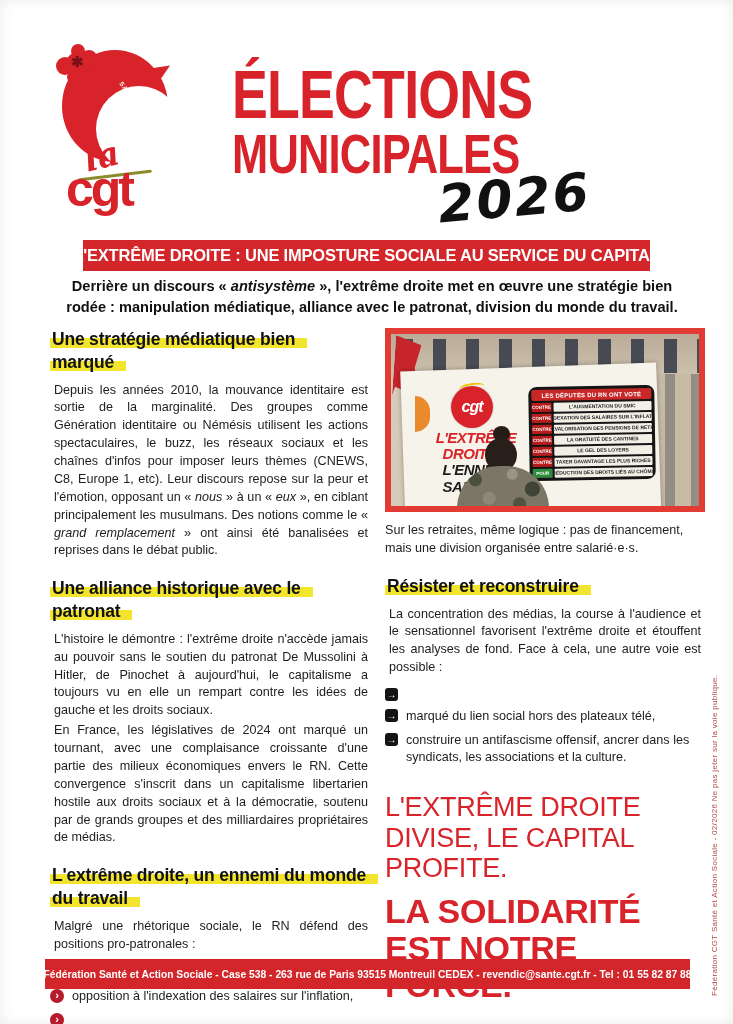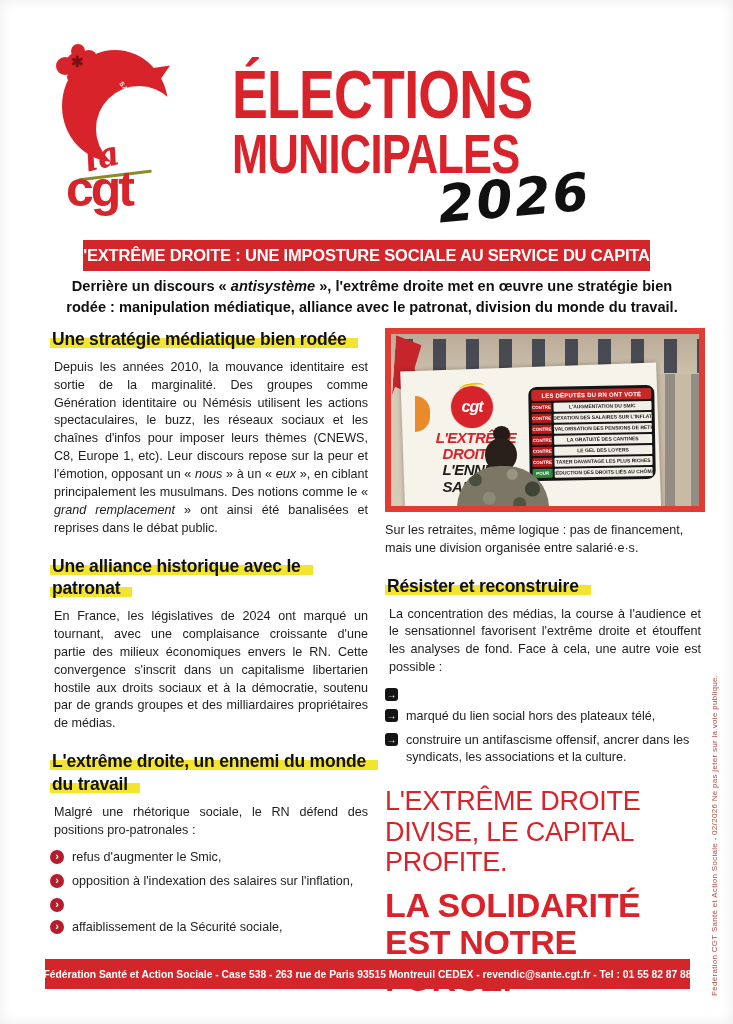--- a/index.html
+++ b/index.html
@@ -98,21 +98,21 @@
   .ph-body{position:absolute;left:0;top:34px;width:92px;height:46px;border-radius:42px 42px 0 0;background:#7b7666;
         background-image:radial-gradient(circle at 20% 30%,#4a4f3d 0 6px,transparent 7px),
         radial-gradient(circle at 60% 18%,#9a9484 0 5px,transparent 6px),
         radial-gradient(circle at 82% 50%,#3f4436 0 7px,transparent 8px),
         radial-gradient(circle at 35% 70%,#8d897a 0 6px,transparent 7px),
         radial-gradient(circle at 68% 82%,#50543f 0 6px,transparent 7px);}
 
   .caption{margin:10px 0 0;font-size:12.6px;line-height:1.42;text-align:left;}
 
   
-  .slogan{margin-top:20px;color:#d8232a;}
+  .slogan{margin-top:26px;color:#d8232a;}
   .slogan .s1{font-size:27px;line-height:1.13;font-weight:400;letter-spacing:-.3px;}
   .slogan .s2{font-size:34px;line-height:1.1;font-weight:700;margin-top:9px;letter-spacing:-.3px;}
 
   
   .footer{position:absolute;left:45px;bottom:35px;width:645px;height:30px;background:#d2262b;color:#fff;
         display:flex;align-items:center;justify-content:center;font-size:10.3px;font-weight:700;white-space:nowrap;}
   .side-note{position:absolute;right:14px;bottom:28px;height:400px;writing-mode:vertical-rl;transform:rotate(180deg);
         font-size:8px;color:#b34a42;letter-spacing:.3px;white-space:nowrap;}
 </style>
 </head>
@@ -140,26 +140,27 @@
 
   <div class="banner">L'EXTRÊME DROITE : UNE IMPOSTURE SOCIALE AU SERVICE DU CAPITAL</div>
 
   <div class="intro"><span>Derrière un discours « </span><i>antisystème</i><span> », l'extrême droite met en œuvre une stratégie bien rodée : manipulation médiatique, alliance avec le patronat, division du monde du travail.</span></div>
 
   <div class="main">
 
     <div class="col-l">
 
       <div class="sec">
-        <h2><span class="hl">Une stratégie médiatique bien rodée</span></h2>
+        <h2><span class="hl">Une stratégie médiatique bien marqué</span></h2>
         <p class="body-p"><span>Depuis les années 2010, la mouvance identitaire est sortie de la marginalité. Des groupes comme Génération identitaire ou Némésis utilisent les actions spectaculaires, le buzz, les réseaux sociaux et les chaînes d'infos pour imposer leurs thèmes (CNEWS, C8, Europe 1, etc). Leur discours repose sur la peur et l'émotion, opposant un « </span><i>nous</i><span> » à un « </span><i>eux</i><span> », en ciblant principalement les musulmans. Des notions comme le « </span><i>grand remplacement</i><span> » ont ainsi été banalisées et reprises dans le débat public.</span></p>
       </div>
 
       <div class="sec">
         <h2><span class="hl">Une alliance historique avec le patronat</span></h2>
+        <p class="body-p">L'histoire le démontre : l'extrême droite n'accède jamais au pouvoir sans le soutien du patronat De Mussolini à Hitler, de Pinochet à aujourd'hui, le capitalisme a toujours vu en elle un rempart contre les idées de gauche et les droits sociaux.</p>
         <p class="body-p">En France, les législatives de 2024 ont marqué un tournant, avec une complaisance croissante d'une partie des milieux économiques envers le RN. Cette convergence s'inscrit dans un capitalisme libertarien hostile aux droits sociaux et à la démocratie, soutenu par de grands groupes et des milliardaires propriétaires de médias.</p>
       </div>
 
       <div class="sec">
         <h2><span class="hl">L'extrême droite, un ennemi du monde du travail</span></h2>
         <p class="body-p">Malgré une rhétorique sociale, le RN défend des positions pro-patronales :</p>
         <ul class="blist">
           <li>
               <span class="bi-round">›</span>
               <span>refus d'augmenter le Smic,</span>

